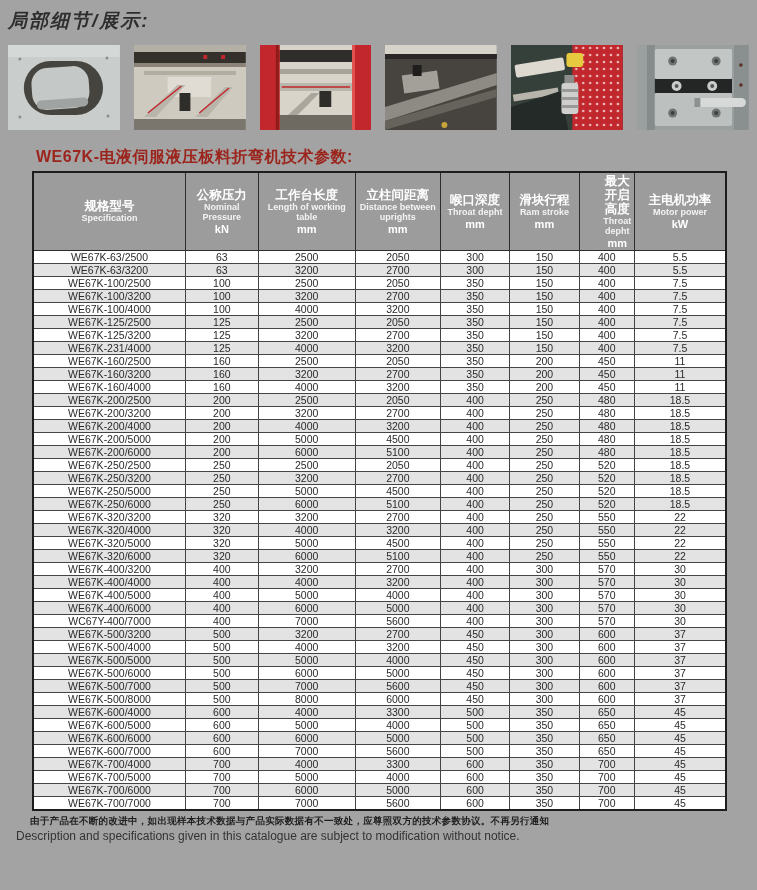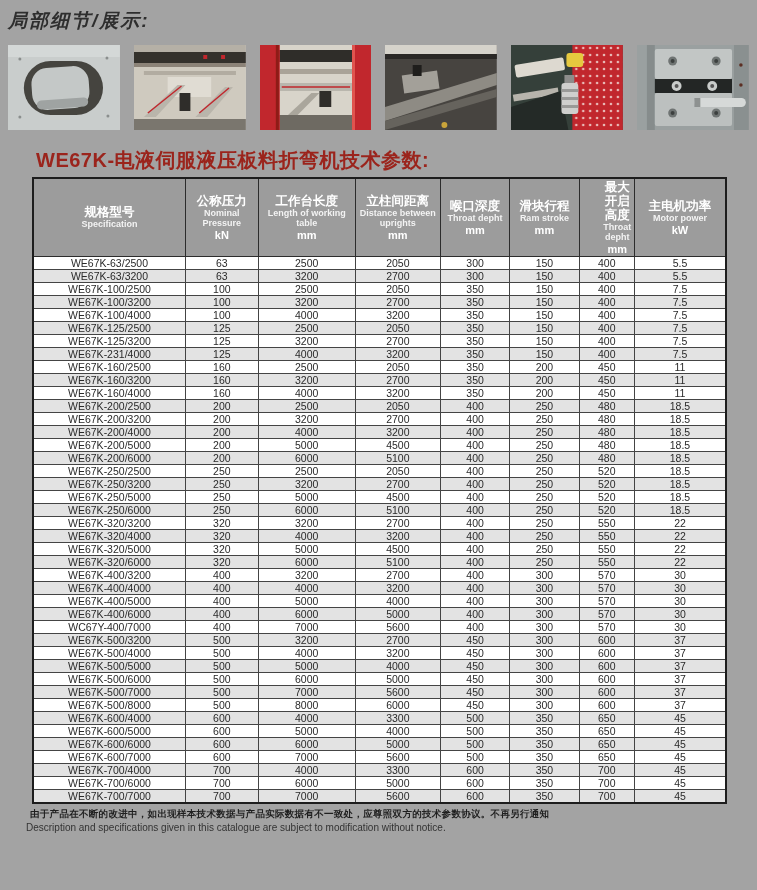--- a/index.html
+++ b/index.html
@@ -23,21 +23,21 @@
     letter-spacing:2px;color:#2e2e2e;
   }
   .photo-strip{
     display:flex;gap:14px;
     margin:11px 8px 0 8px;height:85px;
   }
   .photo{flex:1;position:relative;overflow:hidden;background:#ccc;}
   .photo svg{display:block;width:100%;height:100%;}
   .table-title{
     margin:17px 0 3px 36px;
-    font-size:20px;font-weight:bold;color:var(--accent-red);
+    font-size:16px;font-weight:bold;color:var(--accent-red);
     letter-spacing:0.5px;
   }
   table.spec{
     margin-left:32px;width:695px;
     border-collapse:collapse;table-layout:fixed;
     border:2px solid #1d1d1d;
   }
   table.spec thead tr{height:63px;}
   table.spec th{
     background:var(--header-bg);color:#ffffff;
@@ -53,21 +53,21 @@
     height:13px;line-height:12px;font-size:10.5px;
     text-align:center;color:#2a2a2a;padding:0;
     white-space:nowrap;overflow:hidden;
   }
   table.spec tbody tr{background:#ffffff;}
   table.spec tbody tr:nth-child(even){background:var(--row-alt);}
   .foot-cn{
     margin:4px 16px 0 30px;font-size:9.5px;font-weight:bold;color:#1f1f1f;letter-spacing:0.3px;
   }
   .foot-en{
-    margin:1px 0 0 26px;font-size:10px;color:#333333;
+    margin:1px 0 0 16px;font-size:12px;color:#333333;
   }
 </style>
 </head>
 <body>
 
 <div class="page">
 
   <h1 class="section-title">局部细节/展示:</h1>
 
   <div class="photo-strip">
@@ -628,20 +628,30 @@
           <td>WE67K-700/4000</td>
           <td>700</td>
           <td>4000</td>
           <td>3300</td>
           <td>600</td>
           <td>350</td>
           <td>700</td>
           <td>45</td>
         </tr>
         <tr>
+          <td>WE67K-700/5000</td>
+          <td>700</td>
+          <td>5000</td>
+          <td>4000</td>
+          <td>600</td>
+          <td>350</td>
+          <td>700</td>
+          <td>45</td>
+        </tr>
+        <tr>
           <td>WE67K-700/6000</td>
           <td>700</td>
           <td>6000</td>
           <td>5000</td>
           <td>600</td>
           <td>350</td>
           <td>700</td>
           <td>45</td>
         </tr>
         <tr>

